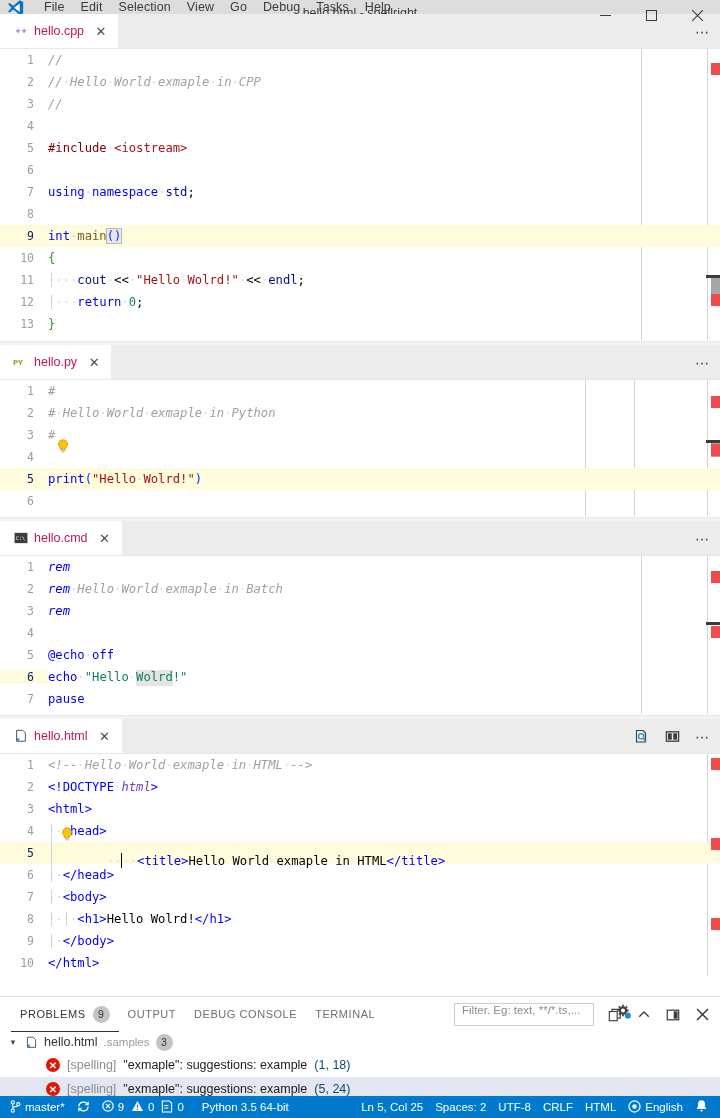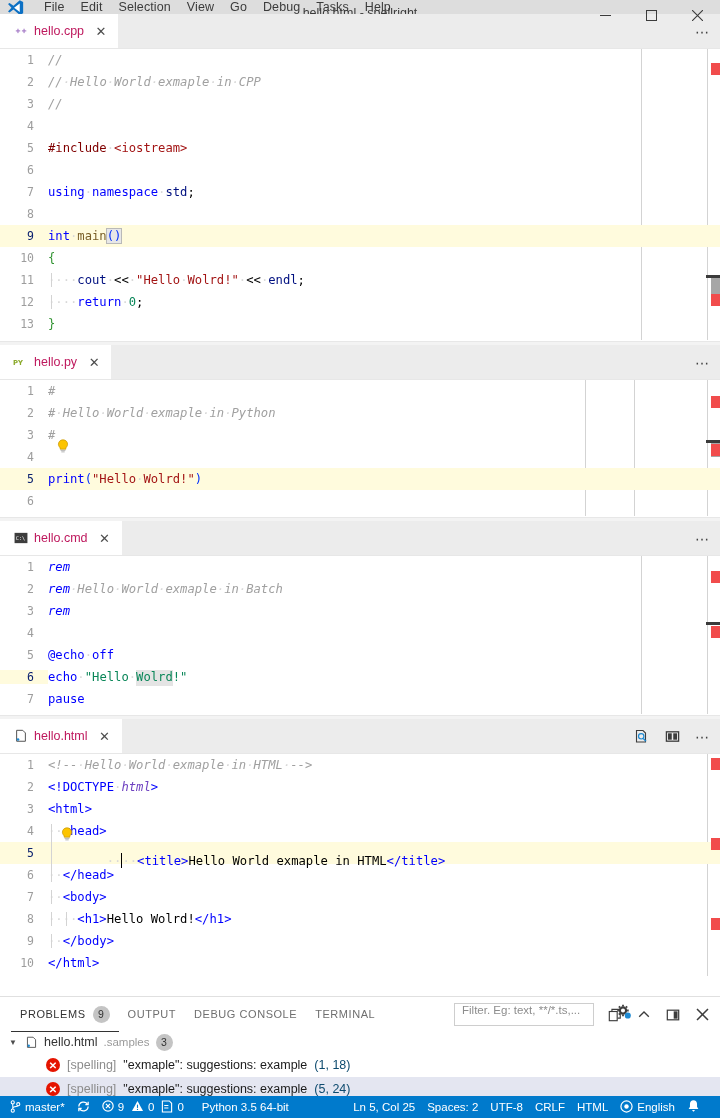--- a/index.html
+++ b/index.html
@@ -177,21 +177,21 @@
   .prob-pos { color: #0c4a6e; }
 
   
   #statusbar {
     position: absolute; left: 0; right: 0; bottom: 0; height: 22px; background: #007acc;
     display: flex; align-items: center; color: #ffffff; font-size: 11.5px;
   }
   .sb-item { display: flex; align-items: center; gap: 4px; padding: 0 6px; height: 22px; white-space: nowrap; }
   .sb-spacer { flex: 1; }
   .sb-left { display: flex; align-items: flex-end; padding-left: 4px; }
-  .sb-right { display: flex; align-items: center; padding-right: 14px; margin-left: 28px; }
+  .sb-right { display: flex; align-items: center; padding-right: 6px; margin-left: 28px; }
 </style>
 </head>
 <body>
 
 <div id="titlebar">
   <div id="vscode-logo">
     <svg width="17" height="17" viewBox="0 0 100 100">
       <path d="M75 8 L95 18 L95 84 L75 94 L38 62 L15 79 L6 73 L26 51 L6 29 L15 23 L38 40 Z" fill="#0c70c4"></path>
       <path d="M75 26 L75 76 L42 51 Z" fill="#ffffff"></path>
     </svg>

